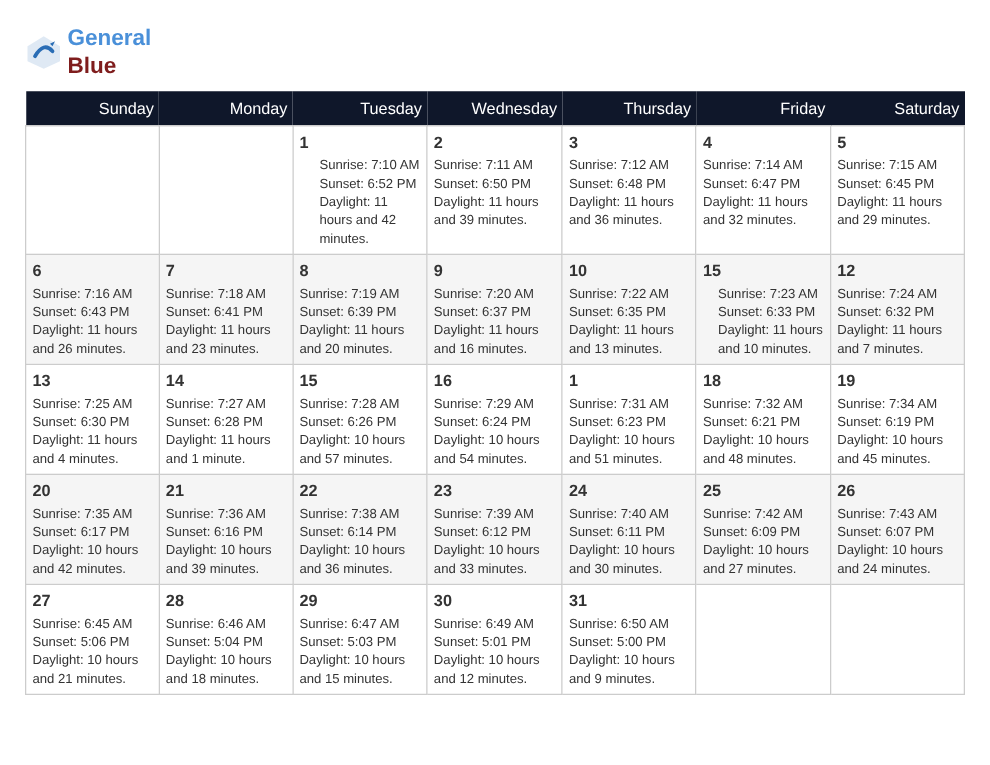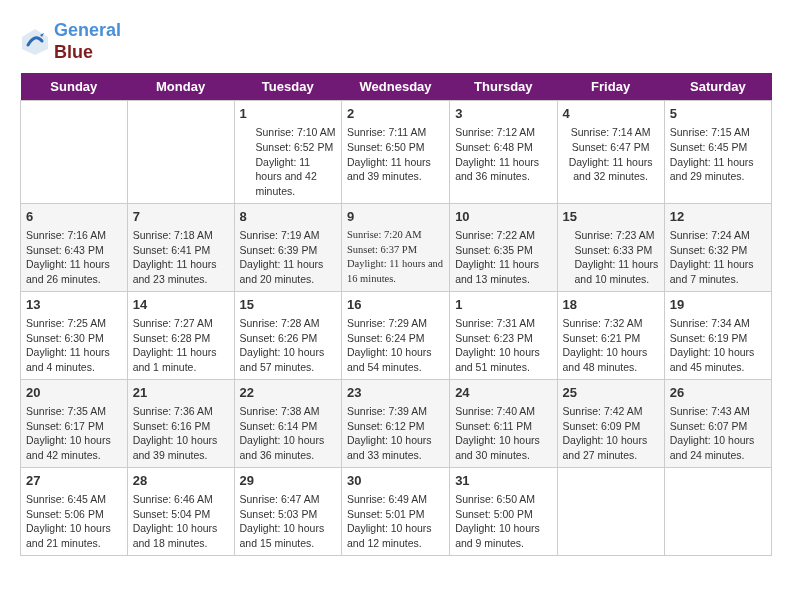--- a/index.html
+++ b/index.html
@@ -45,26 +45,26 @@
     .location {
       font-size: 16px;
       color: #333;
     }
     table {
       width: 100%;
       border-collapse: collapse;
       font-size: 11px;
     }
     thead tr th {
-      background-color: #701a75;
+      background-color: #0f172a;
       color: #fff;
       padding: 6px 4px;
-      text-align: center;
+      text-align: right;
       font-size: 13px;
-      font-weight: bold;
+      font-weight: normal;
     }
     tbody tr td {
       border: 1px solid #ccc;
       vertical-align: top;
       padding: 4px 5px;
       width: 110px;
       min-height: 80px;
       color: #333;
       line-height: 1.4;
     }
@@ -140,21 +140,21 @@
 Daylight: 11 hours and 39 minutes.</div>
         </td>
         <td>
           <span class="day-number">3</span>
           <div class="day-info" style="white-space: pre-line;">Sunrise: 7:12 AM
 Sunset: 6:48 PM
 Daylight: 11 hours and 36 minutes.</div>
         </td>
         <td>
           <span class="day-number">4</span>
-          <div class="day-info" style="white-space: pre-line; text-align: center;">Sunrise: 7:14 AM
+          <div class="day-info" style="white-space: pre-line;">Sunrise: 7:14 AM
 Sunset: 6:47 PM
 Daylight: 11 hours and 32 minutes.</div>
         </td>
         <td>
           <span class="day-number">5</span>
           <div class="day-info" style="white-space: pre-line;">Sunrise: 7:15 AM
 Sunset: 6:45 PM
 Daylight: 11 hours and 29 minutes.</div>
         </td>
       </tr>
@@ -172,21 +172,21 @@
 Daylight: 11 hours and 23 minutes.</div>
         </td>
         <td>
           <span class="day-number">8</span>
           <div class="day-info" style="white-space: pre-line;">Sunrise: 7:19 AM
 Sunset: 6:39 PM
 Daylight: 11 hours and 20 minutes.</div>
         </td>
         <td>
           <span class="day-number">9</span>
-          <div class="day-info" style="white-space: pre-line; font-family: Liberation Serif, serif;">Sunrise: 7:20 AM
+          <div class="day-info" style="white-space: pre-line;">Sunrise: 7:20 AM
 Sunset: 6:37 PM
 Daylight: 11 hours and 16 minutes.</div>
         </td>
         <td>
           <span class="day-number">10</span>
           <div class="day-info" style="white-space: pre-line;">Sunrise: 7:22 AM
 Sunset: 6:35 PM
 Daylight: 11 hours and 13 minutes.</div>
         </td>
         <td>

